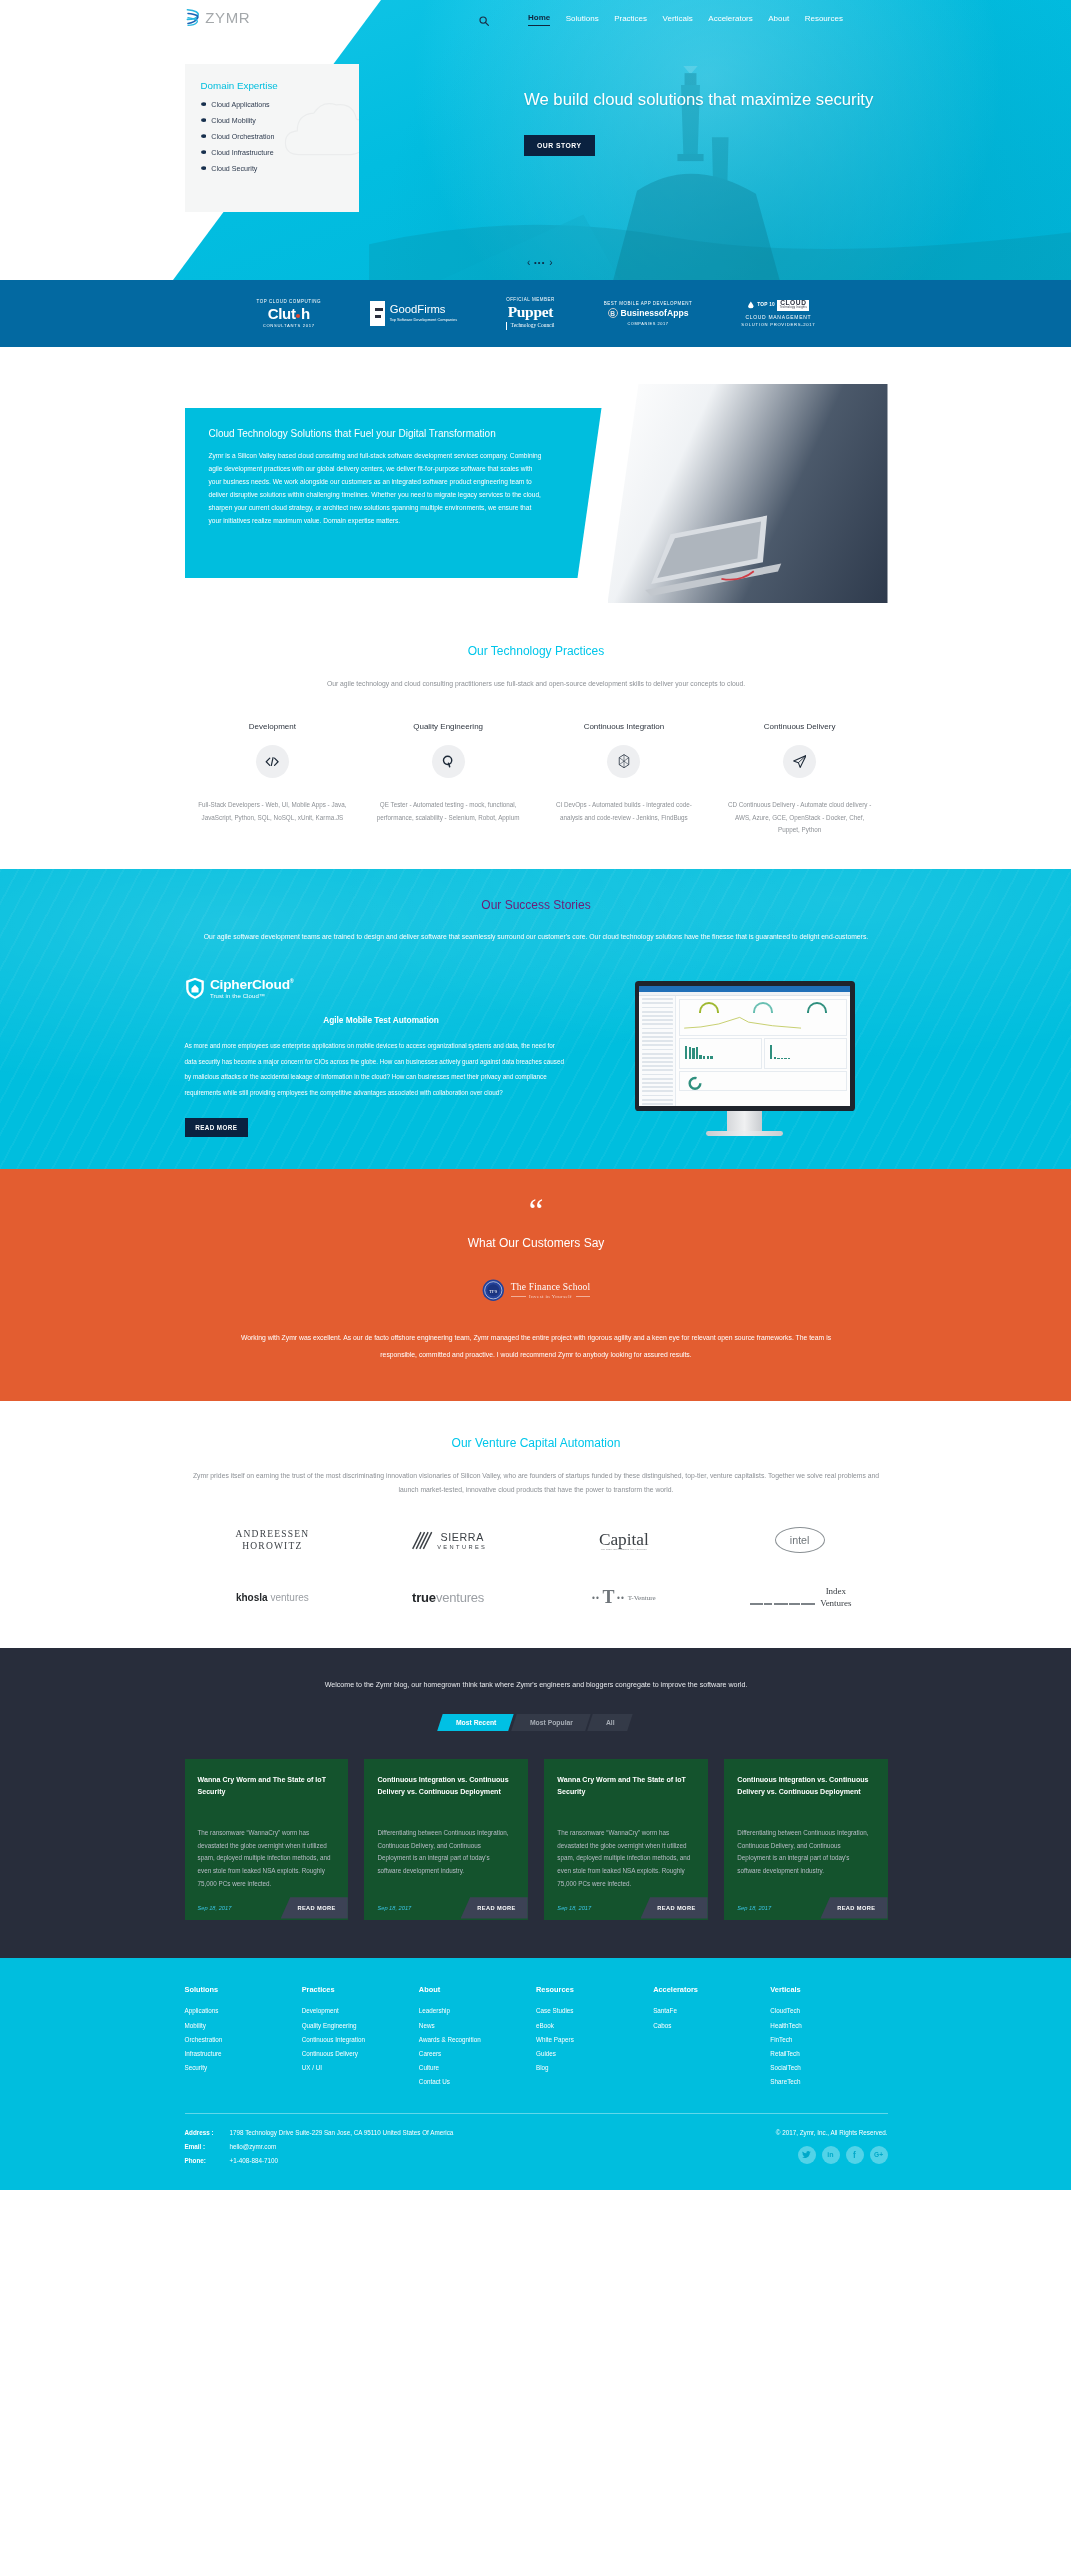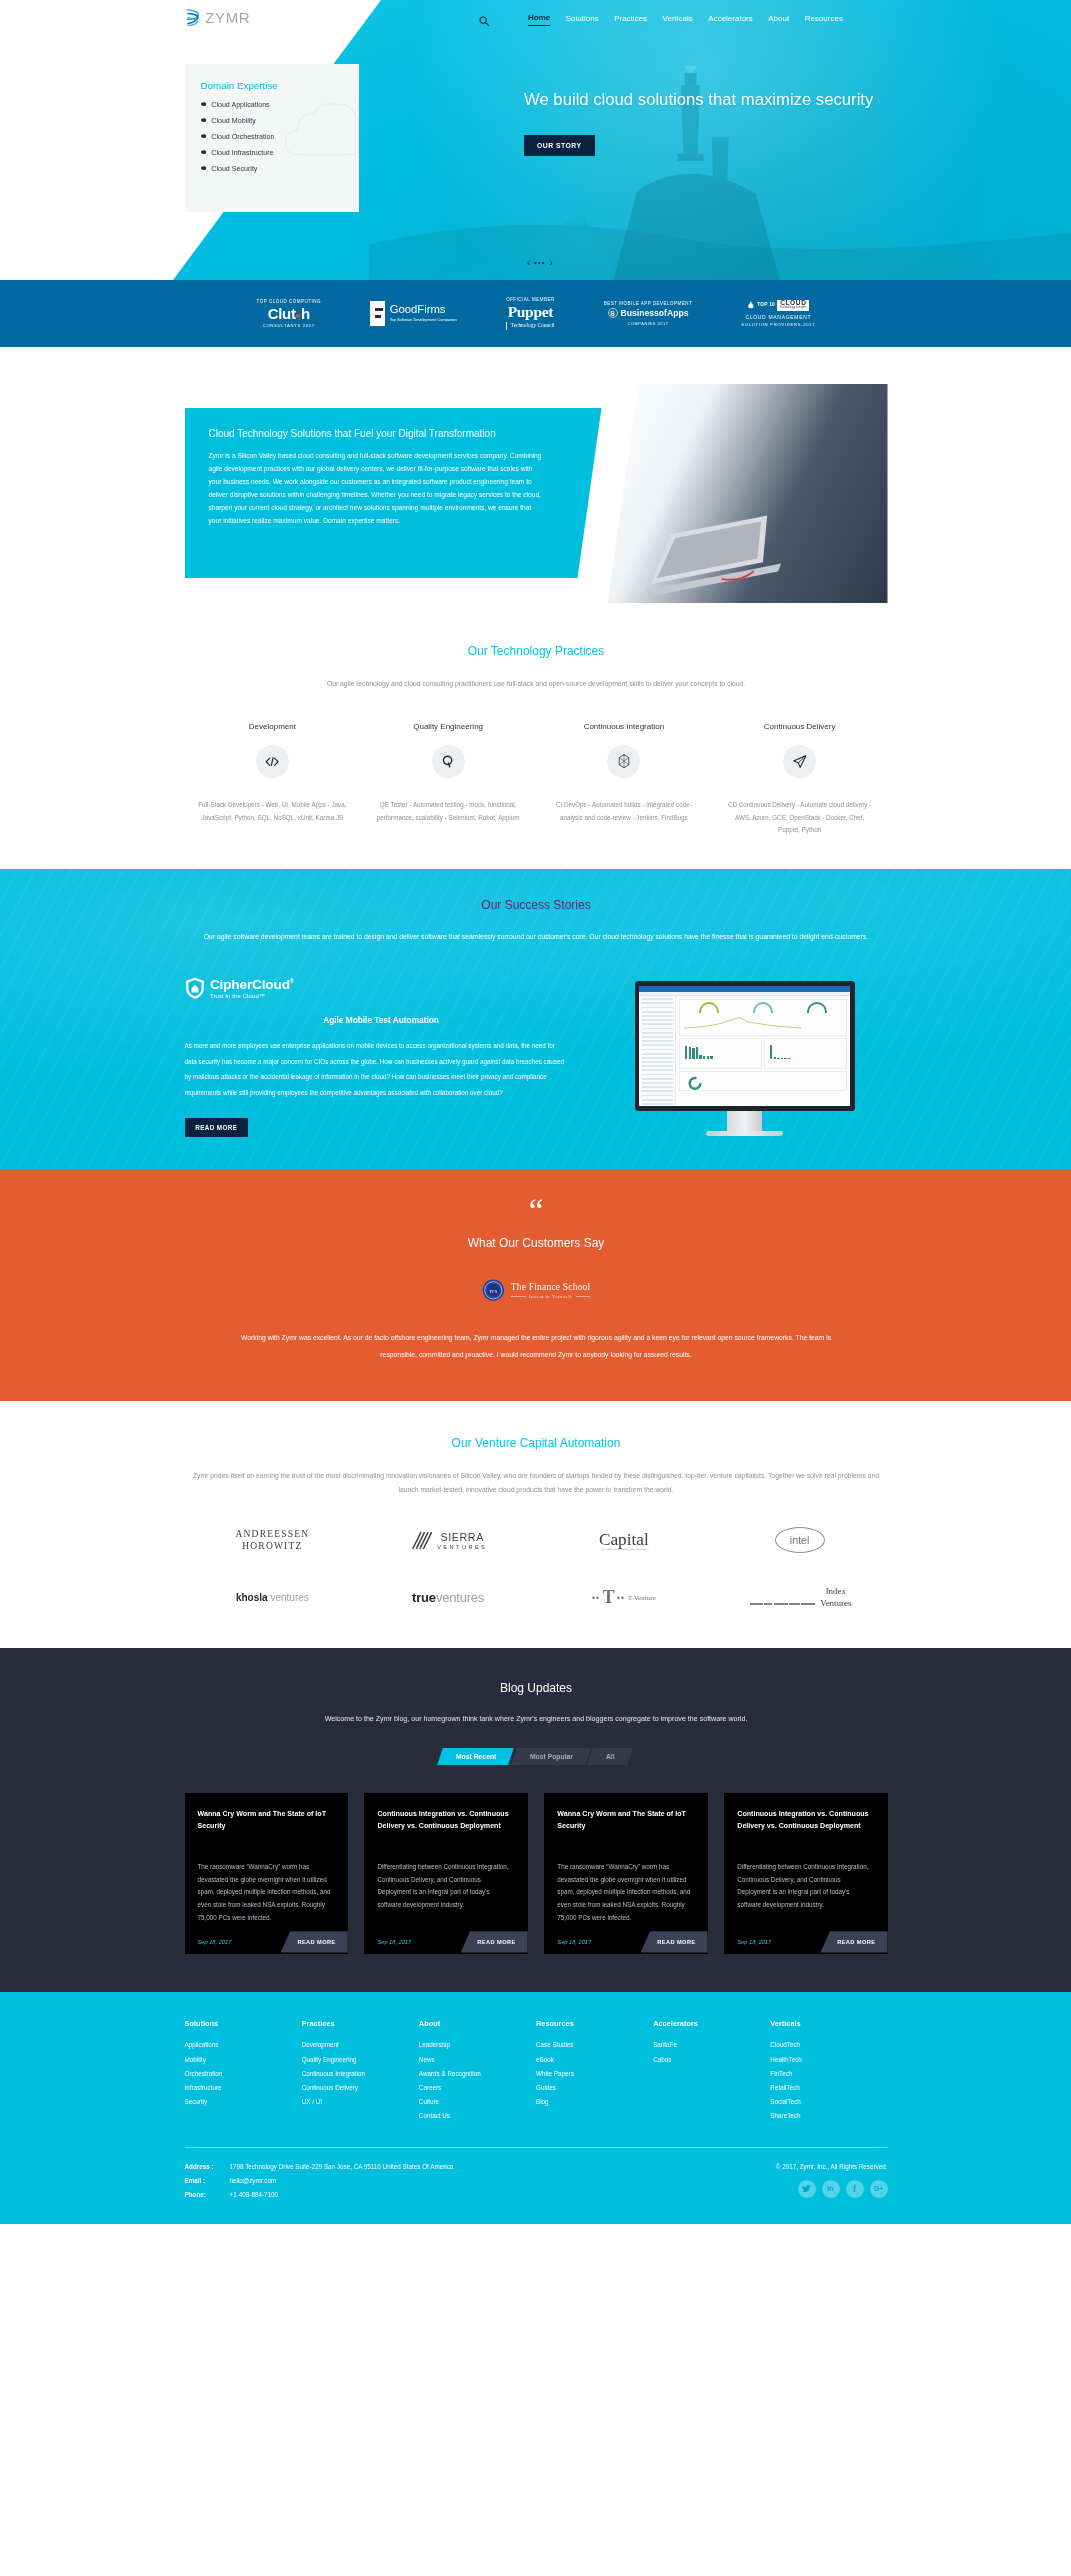--- a/index.html
+++ b/index.html
@@ -351,21 +351,21 @@
   .blog-tabs .tab {
     padding: 4.8px 15.5px; color: #a7adb6; font-size: 6.8px; font-weight: 700;
     background: #343a48; cursor: pointer;
     transform: skewX(-18deg); margin-right: 2.4px;
   }
   .blog-tabs .tab span { display: block; transform: skewX(18deg); }
   .blog-tabs .tab.active { background: #00c0e4; color: #ffffff; }
   .blog-grid {
     width: 703px; margin: 0 auto; display: grid; grid-template-columns: repeat(4, 1fr); gap: 16.7px;
   }
-  .blog-card { background: #000000; position: relative; padding: 14.3px 13px 0; min-height: 161px; }
+  .blog-card { background: #14532d; position: relative; padding: 14.3px 13px 0; min-height: 161px; }
   .blog-card h4 { color: #ffffff; font-size: 7.1px; font-weight: 700; line-height: 1.75; min-height: 38px; }
   .blog-card p { color: #b8bdc7; font-size: 6.3px; line-height: 2.0; margin-top: 15.5px; }
   .blog-card-foot {
     position: absolute; left: 0; right: 0; bottom: 0; height: 25px;
     display: flex; align-items: center;
   }
   .blog-date { color: #39c5e4; font-size: 5.7px; font-style: italic; padding-left: 13px; }
   .blog-rm {
     margin-left: auto; background: #3c4255; color: #ffffff; font-size: 5.7px;
     font-weight: 700; letter-spacing: 0.4px; padding: 7.7px 12px 7.7px 16.7px;
@@ -806,21 +806,20 @@
               <i style="width:10.7px"></i>
               <i style="width:14.3px"></i>
           </div>
           <div class="txt">Index<br>Ventures</div>
         </div>
       </div>
     </div>
   </section>
 
   <section class="blog">
-    <h2>Blog Updates</h2>
     <p class="lead">Welcome to the Zymr blog, our homegrown think tank where Zymr's engineers and bloggers congregate to improve the software world.</p>
 
     <div class="blog-tabs">
       <div class="tab active">
           <span>Most Recent</span>
         </div>
       <div class="tab">
           <span>Most Popular</span>
         </div>
       <div class="tab">

